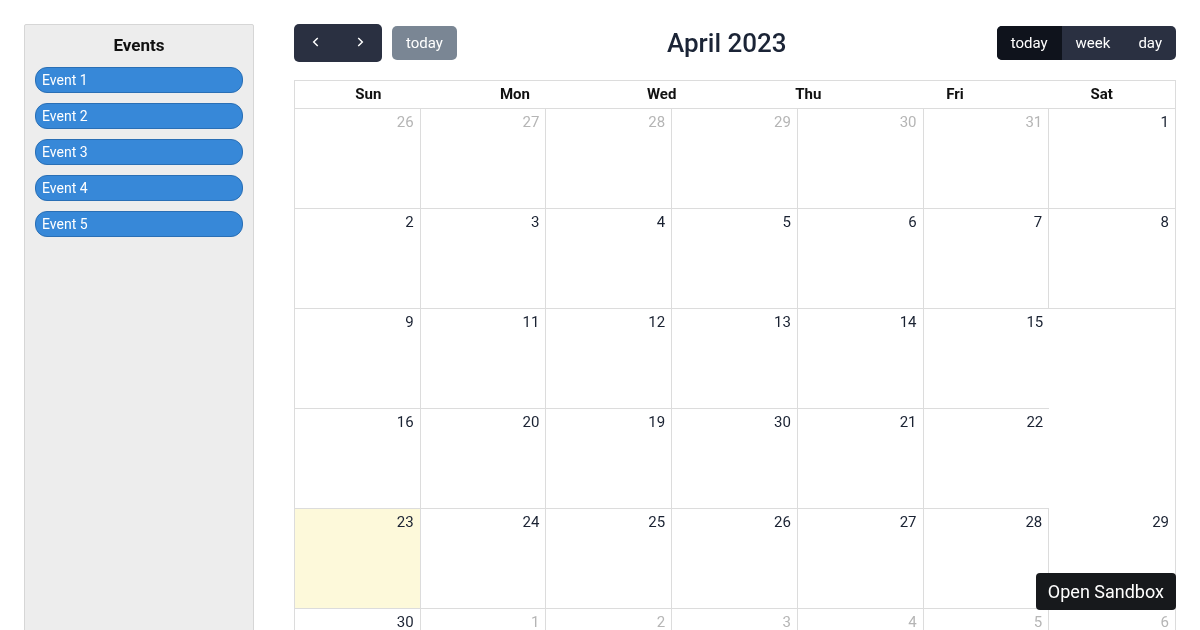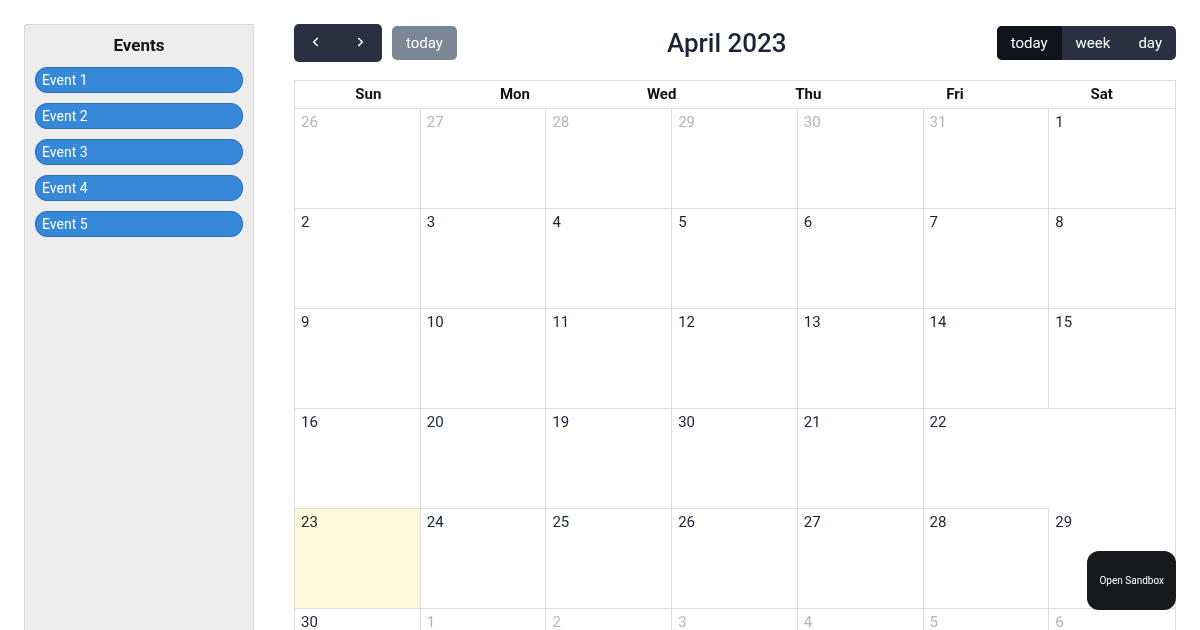--- a/index.html
+++ b/index.html
@@ -113,38 +113,38 @@
   .weeks { }
   .week {
     display: grid;
     grid-template-columns: repeat(7, 1fr);
   }
   .day {
     height: 100px;
     border-right: 1px solid #dcdcdc;
     border-bottom: 1px solid #dcdcdc;
     padding: 4px 6px;
-    text-align: left;
+    text-align: right;
     font-size: 15px;
     color: #1a2232;
     cursor: pointer;
     background: #fff;
   }
   .day:last-child { border-right: none; }
   .day.other { color: #b5b5b5; }
   .day.today { background: #fdf9da; }
   .sandbox-btn {
     position: absolute;
     right: 24px;
     bottom: 20px;
     background: #17191c;
     color: #fff;
-    padding: 24px 12px;
-    border-radius: 12px;
-    font-size: 10px;
+    padding: 8px 12px;
+    border-radius: 4px;
+    font-size: 18px;
     cursor: pointer;
   }
 </style>
 </head>
 <body>
 
 <div class="layout">
   <div class="sidebar">
     <div class="sidebar-title">Events</div>
     <div id="events-list">
@@ -208,21 +208,20 @@
             <div class="day">2</div>
             <div class="day">3</div>
             <div class="day">4</div>
             <div class="day">5</div>
             <div class="day">6</div>
             <div class="day">7</div>
             <div class="day">8</div>
           </div>
           <div class="week">
             <div class="day">9</div>
-            <div class="day">10</div>
             <div class="day">11</div>
             <div class="day">12</div>
             <div class="day">13</div>
             <div class="day">14</div>
             <div class="day">15</div>
           </div>
           <div class="week">
             <div class="day">16</div>
             <div class="day">20</div>
             <div class="day">19</div>

